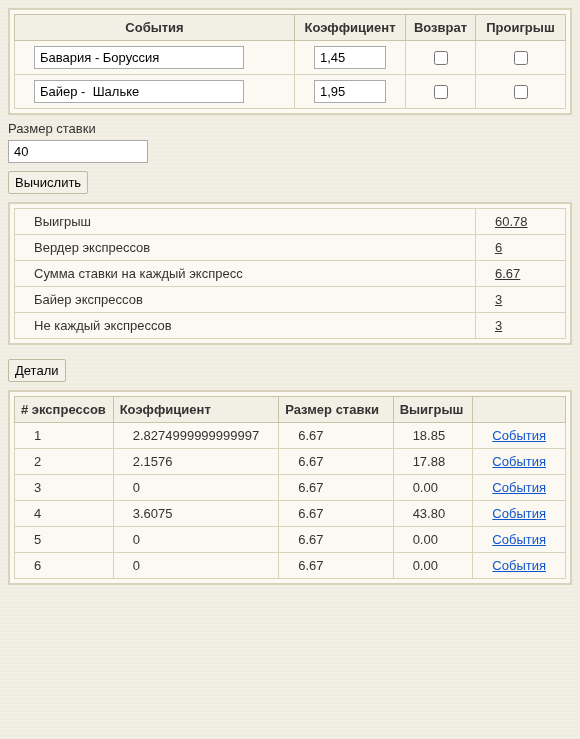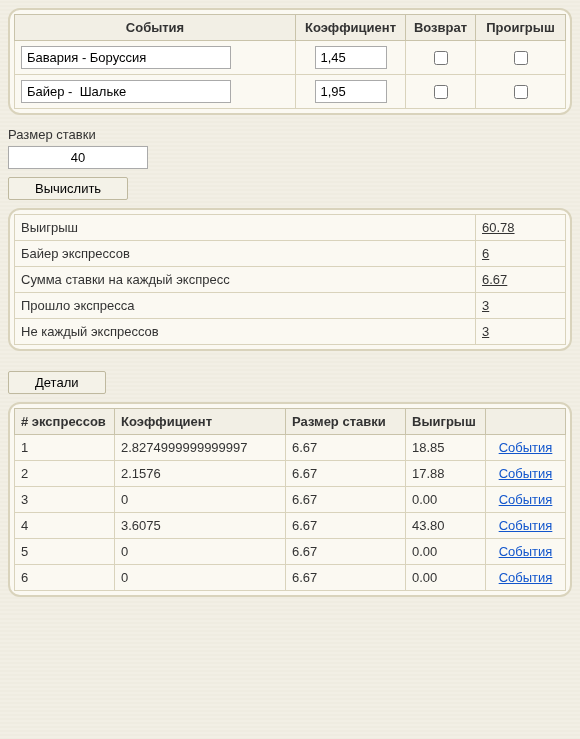--- a/index.html
+++ b/index.html
@@ -12,62 +12,62 @@
       0deg,
       #f2efe5 0px, #f2efe5 2px,
       #efece1 2px, #efece1 4px
     );
     padding: 8px;
     width: 580px;
   }
   .panel {
     background: #fbf9f2;
     border: 2px solid #d9d3bc;
-    border-radius: 12px;
+    border-radius: 0;
     padding: 4px;
-    margin-bottom: 12px;
+    margin-bottom: 6px;
   }
   table {
     width: 100%;
     border-collapse: collapse;
   }
   th {
     background: #f2efe5;
     border: 1px solid #c9c3aa;
     padding: 5px 6px;
     font-weight: bold;
     text-align: center;
     font-size: 13px;
   }
   td {
     border: 1px solid #d9d3bc;
-    padding: 5px 6px;
+    padding: 5px 19px;
     background: #fbf9f2;
     font-size: 13px;
     vertical-align: middle;
   }
   td.center { text-align: center; }
   input[type="text"] {
     border: 1px solid #aaa;
     padding: 3px 5px;
     font-size: 13px;
     font-family: Arial, sans-serif;
     background: #fff;
   }
   .events-input { width: 210px; }
   .coef-input { width: 72px; }
-  .stake-input { width: 140px; margin-top:2px;text-align:center; }
+  .stake-input { width: 140px; margin-top:2px; }
   .small-label {
     font-size: 13px;
     margin: 6px 0 2px 0;
   }
   button {
     font-family: Arial, sans-serif;
     font-size: 13px;
-    padding: 3px 26px;
+    padding: 3px 6px;
     background: #f4f2e8;
     border: 1px solid #bfb99f;
     border-radius: 2px;
     cursor: pointer;
     margin: 8px 0;
   }
   a.link {
     color: #1155cc;
     text-decoration: underline;
     cursor: pointer;
@@ -121,29 +121,29 @@
 </div>
 
 <div class="panel">
   <table class="res-table">
     <tbody id="results-body">
         <tr>
           <td>Выигрыш</td>
           <td class="val">60.78</td>
         </tr>
         <tr>
-          <td>Байер экспрессов</td>
+          <td>Вердер экспрессов</td>
           <td class="val">6</td>
         </tr>
         <tr>
           <td>Сумма ставки на каждый экспресс</td>
           <td class="val">6.67</td>
         </tr>
         <tr>
-          <td>Прошло экспресса</td>
+          <td>Байер экспрессов</td>
           <td class="val">3</td>
         </tr>
         <tr>
           <td>Не каждый экспрессов</td>
           <td class="val">3</td>
         </tr>
       </tbody>
   </table>
 </div>
 

